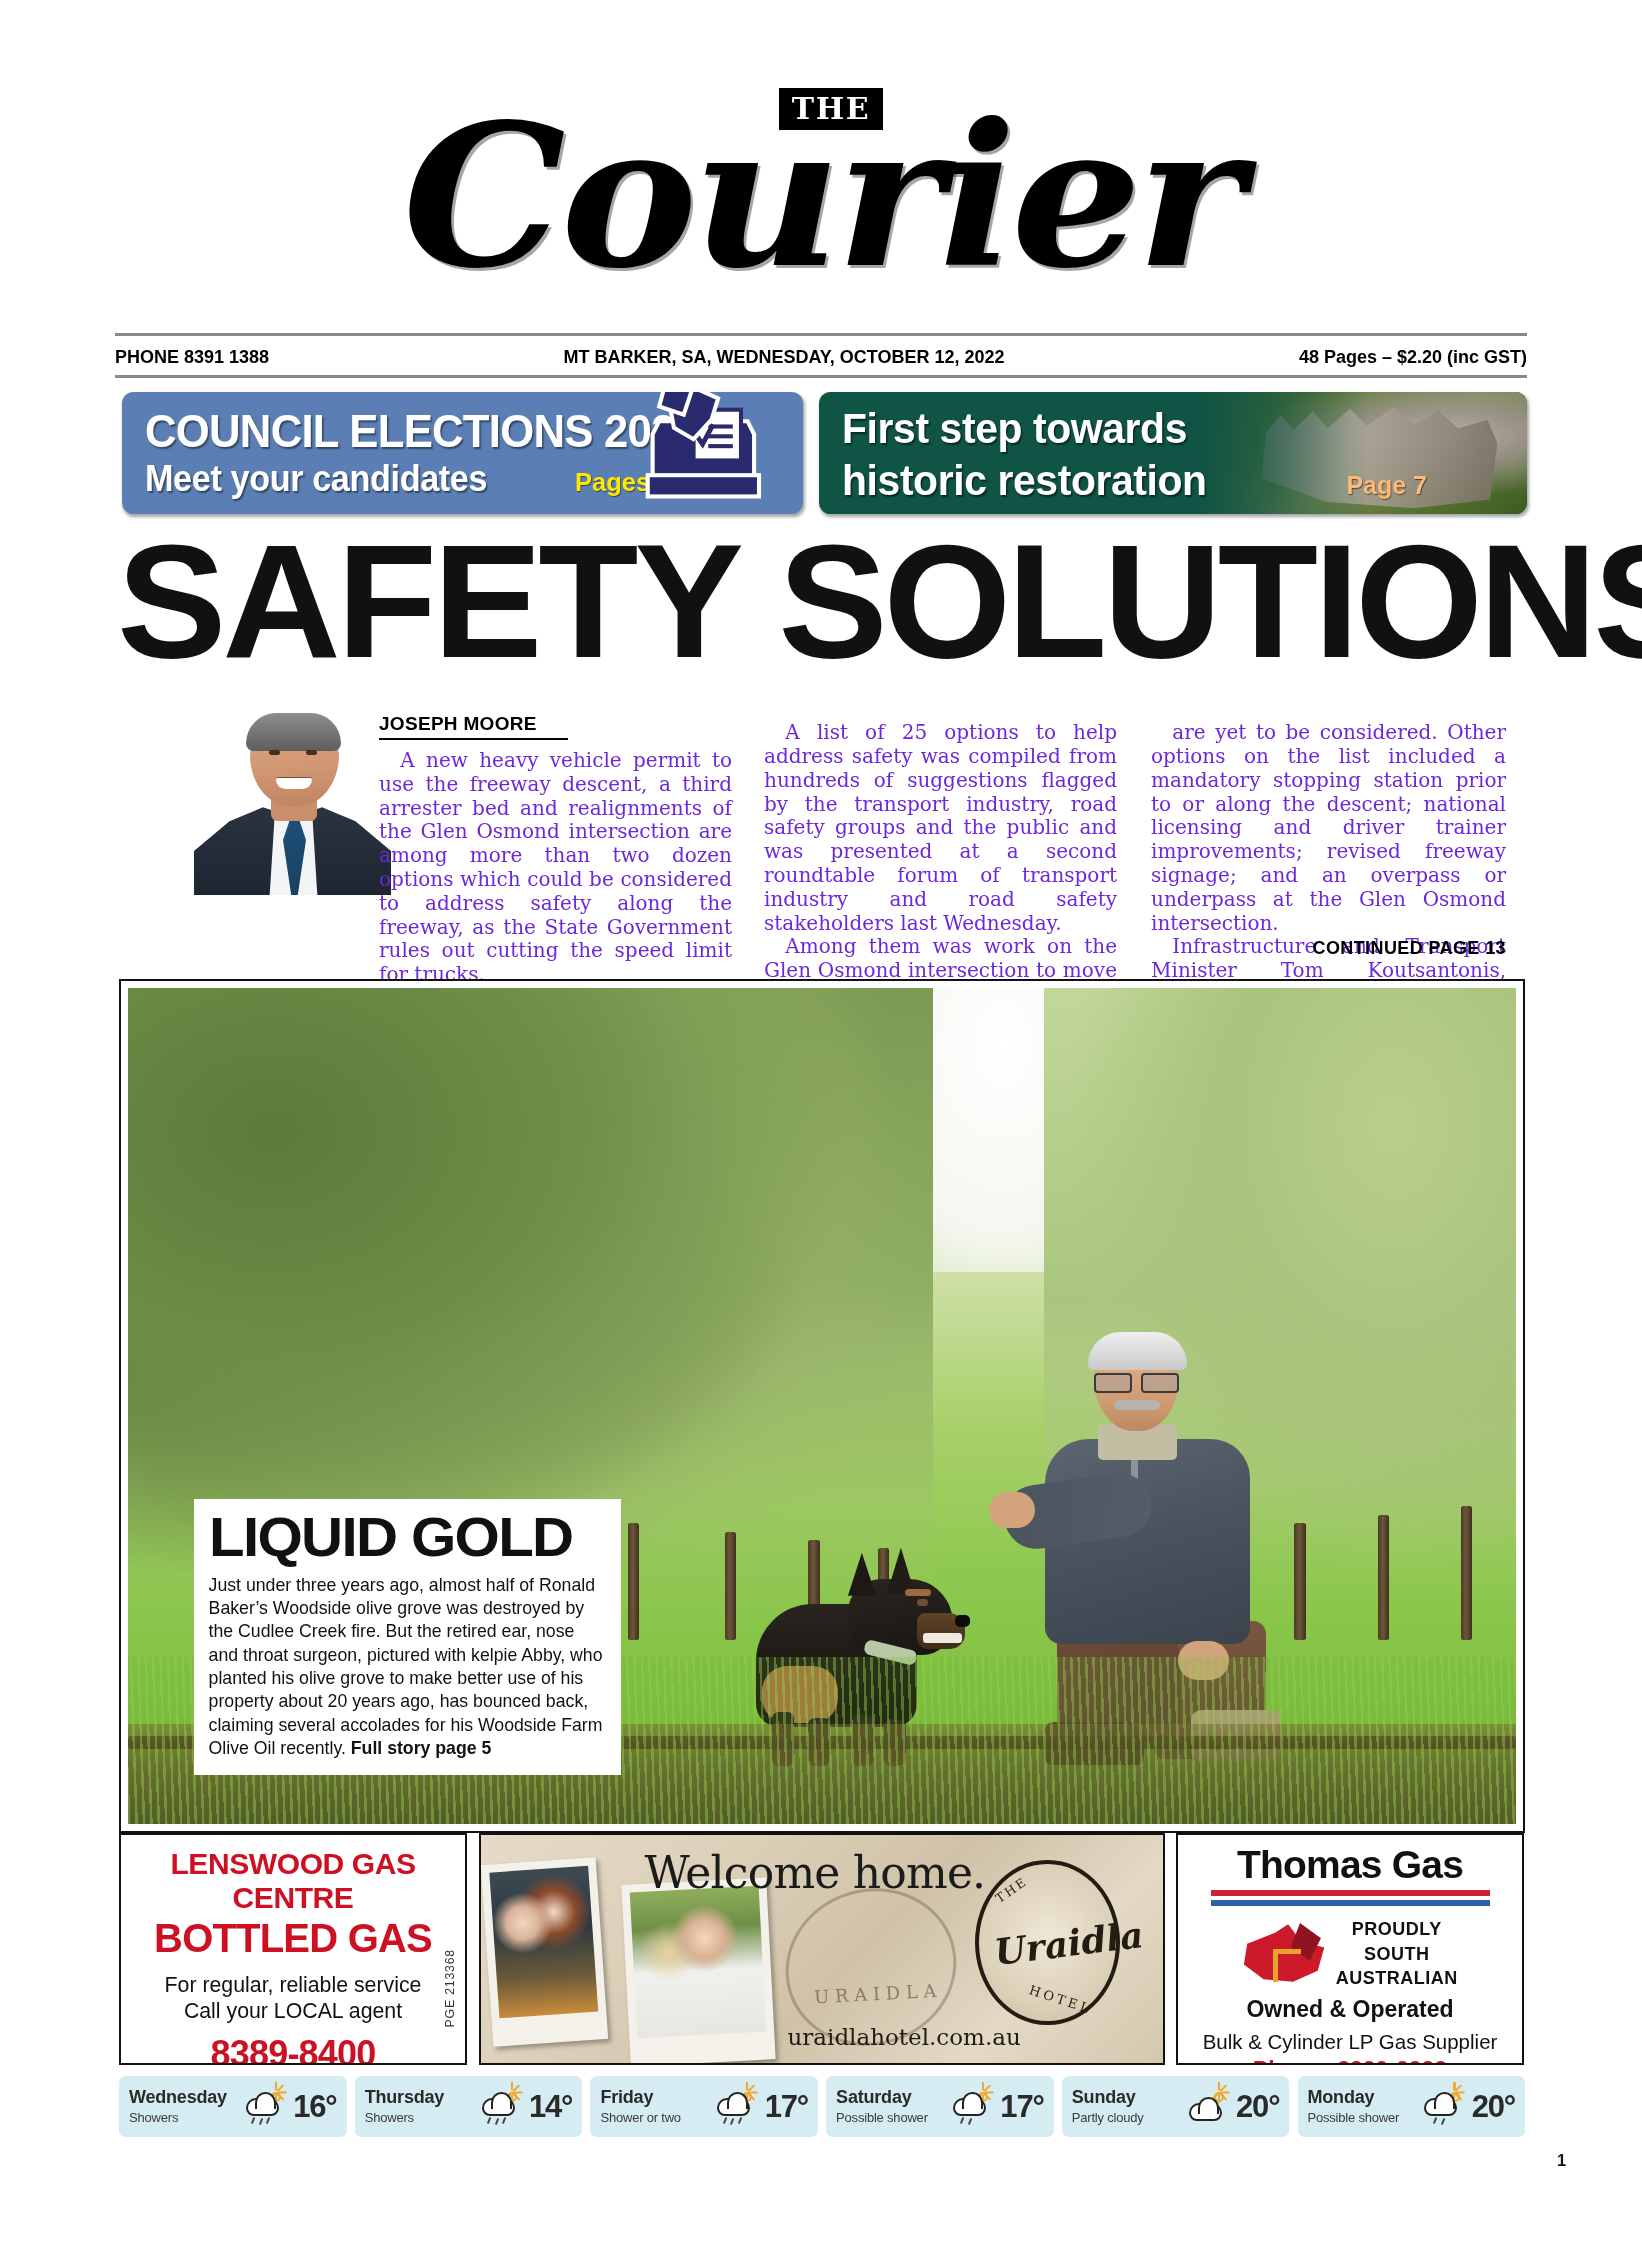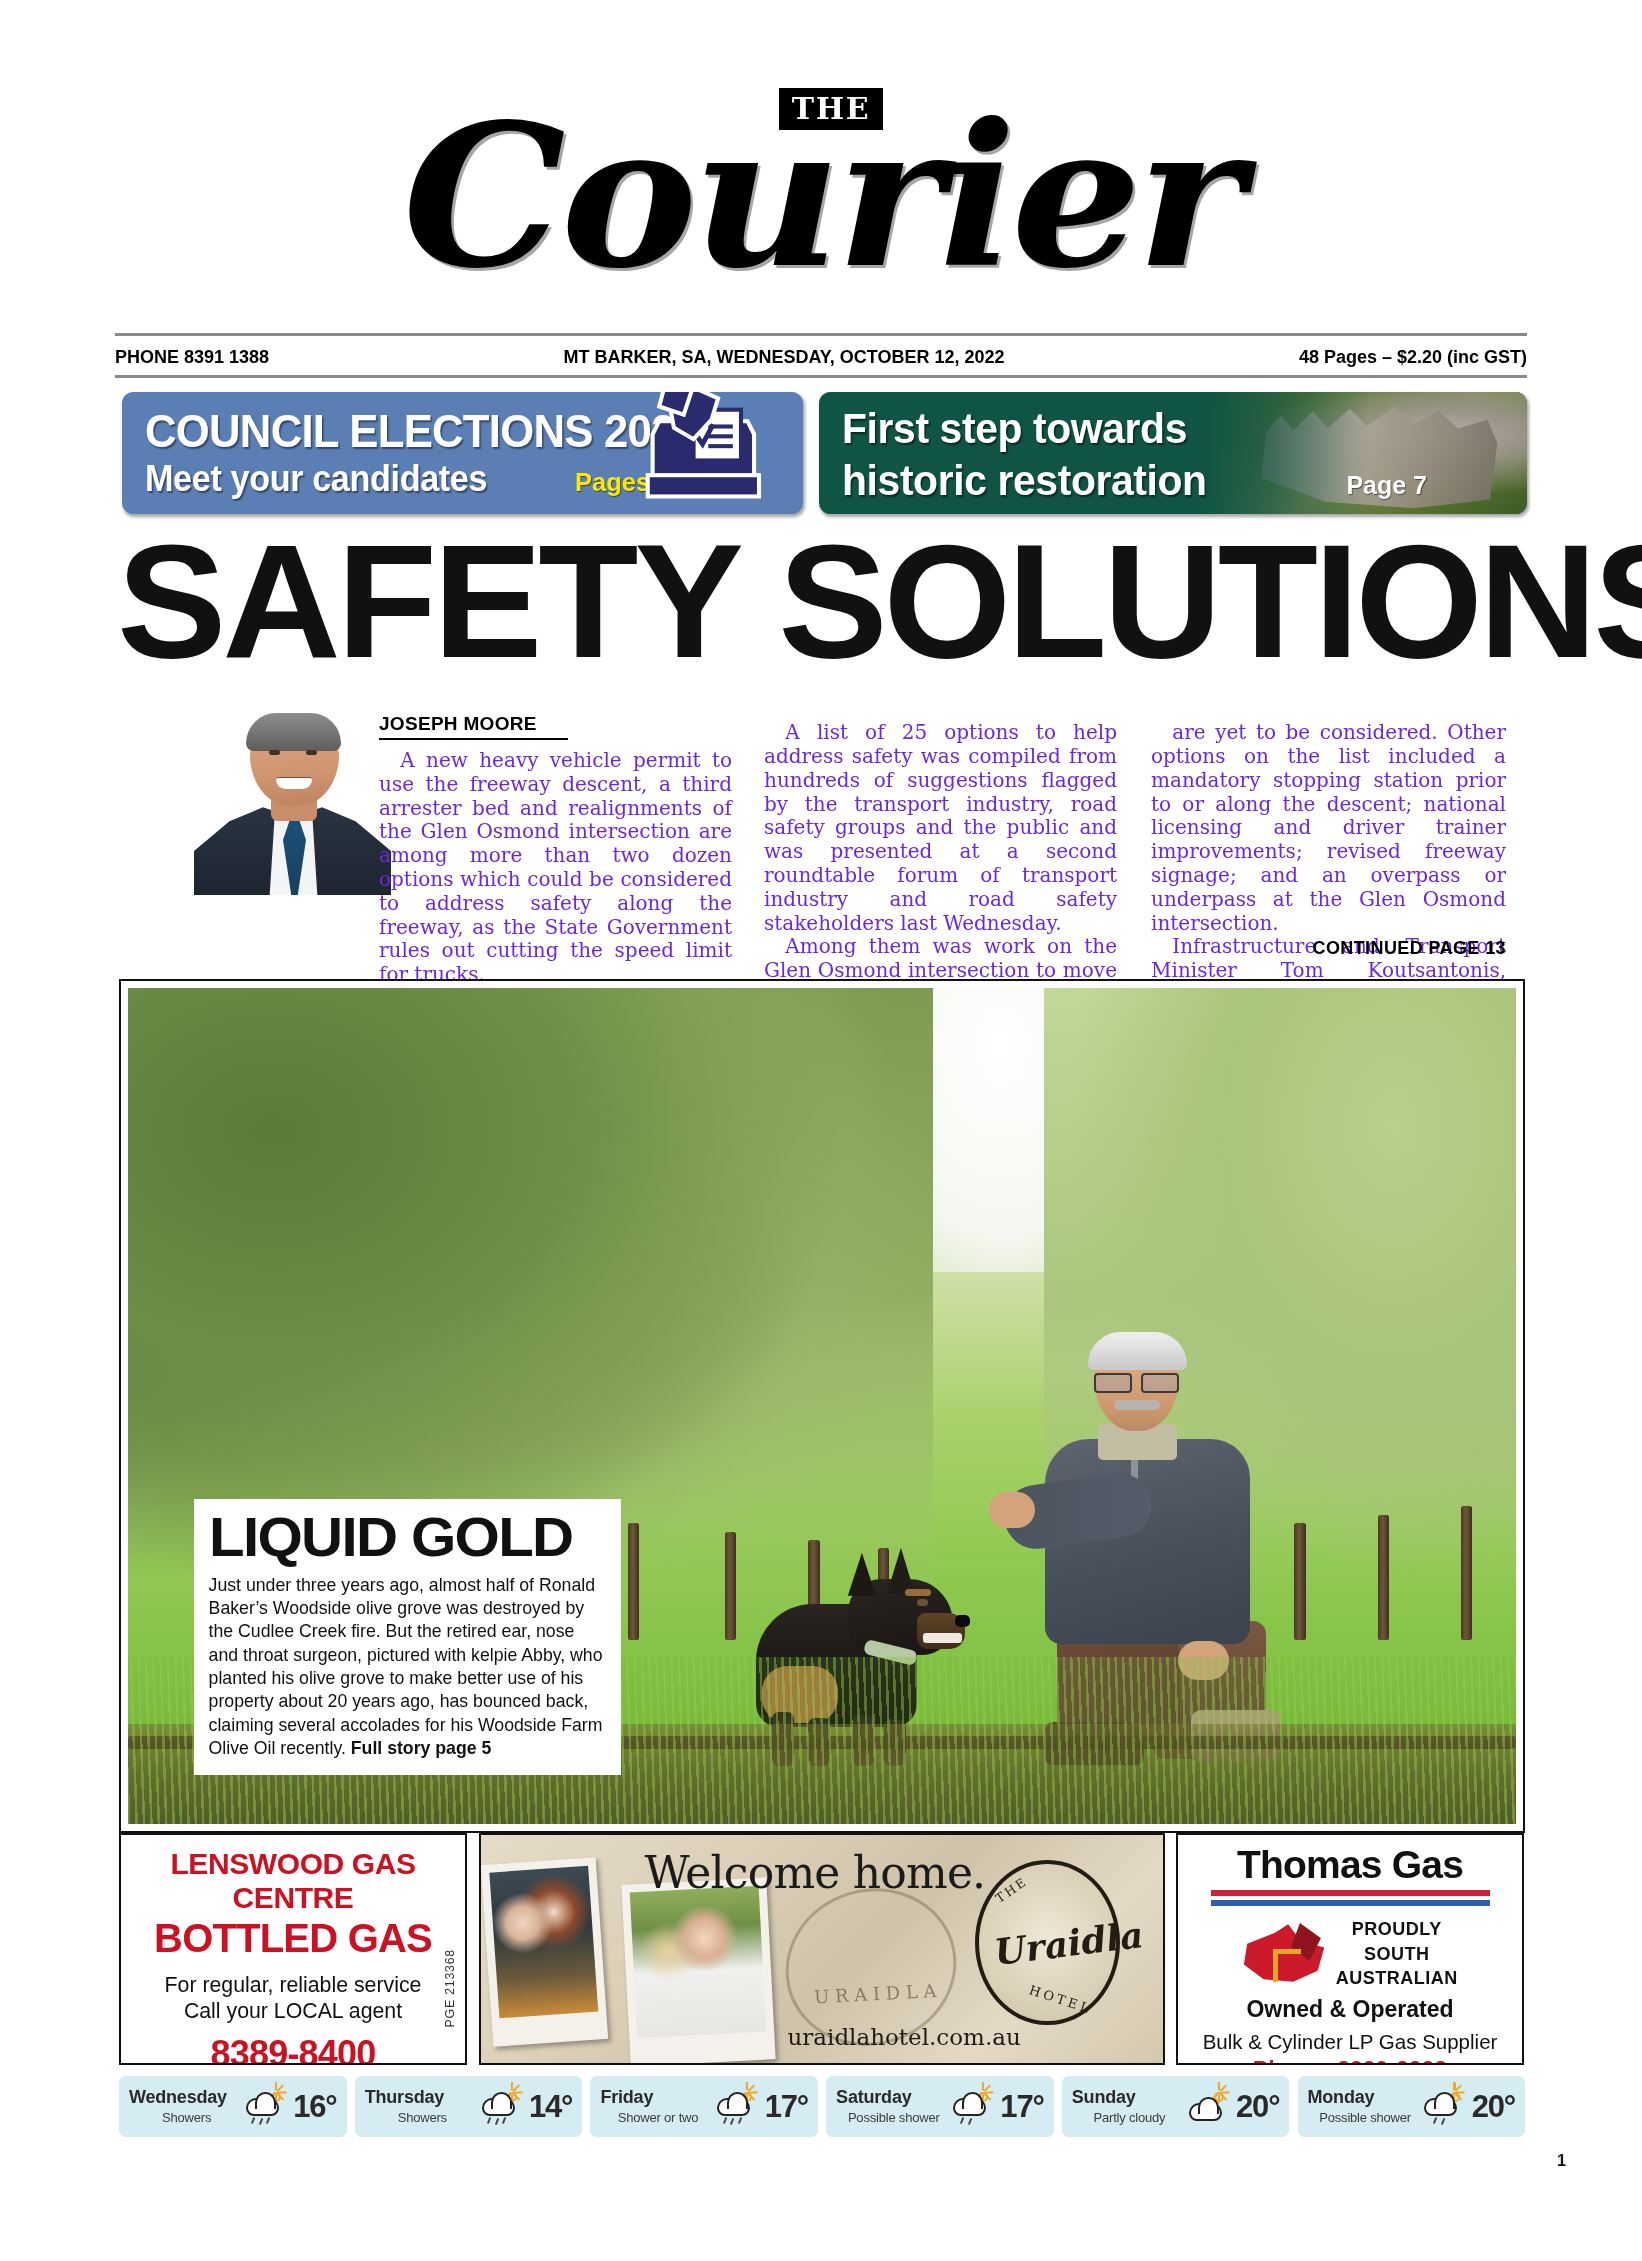--- a/index.html
+++ b/index.html
@@ -141,21 +141,21 @@
     transform: scaleX(0.95); transform-origin: left;
   }
   .promo-heritage .ptitle2 {
     position: absolute; left: 23px; top: 64px;
     font-size: 43px; font-weight: bold; color: #fff; letter-spacing: -0.4px;
     text-shadow: 1.6px 1.6px 1.6px rgba(0,0,0,0.5);
     transform: scaleX(0.95); transform-origin: left;
   }
   .promo-heritage .ppage {
     position: absolute; left: 527px; top: 79px;
-    font-size: 25px; font-weight: bold; color: #ffffff;
+    font-size: 25px; font-weight: bold; color: #fdba74;
     text-shadow: 0.8px 0.8px 0.8px rgba(0,0,0,0.5);
   }
 
   
   .headline {
     position: absolute; left: 117px; top: 532px;
     width: 1429px;
     font-size: 161px;
     font-weight: bold;
     line-height: 0.86;
@@ -470,21 +470,21 @@
   .wcard {
     flex: 1;
     background: #d6ecf3;
     border-radius: 6.6px;
     display: flex; align-items: center;
     padding: 0 10px;
     position: relative;
   }
   .w-left { flex: 1; }
   .w-day { font-size: 18px; font-weight: bold; color:#2a2a2a; letter-spacing:-0.2px; line-height:1.05;}
-  .w-desc { font-size: 13px; color:#3b3b3b; margin-top: 2.5px; letter-spacing:-0.2px;text-align:center;}
+  .w-desc { font-size: 13px; color:#3b3b3b; margin-top: 2.5px; letter-spacing:-0.2px;}
   .w-icon { width: 44px; height: 38px; position: relative; margin-right: 5px; }
   .w-sun { position:absolute; right: 3.3px; top: 0; width: 18px; height: 18px; }
   .w-sun i {
     position:absolute; left: 50%; top: 50%; width: 2.1px; height: 9px; background:#f0a82a;
     transform-origin: 50% 0%; border-radius: 1.6px;
   }
   .w-sun .core { position:absolute; left: 4.1px; top: 4.1px; width: 10px; height: 10px; border:2.1px solid #f0a82a; border-radius:50%; background:transparent; }
   .w-cloud {
     position:absolute; left: 1.6px; bottom: 10px; width: 33px; height: 18px;
     border: 2.5px solid #222; border-radius: 11.5px 11.5px 9px 9px; background:#fff;

